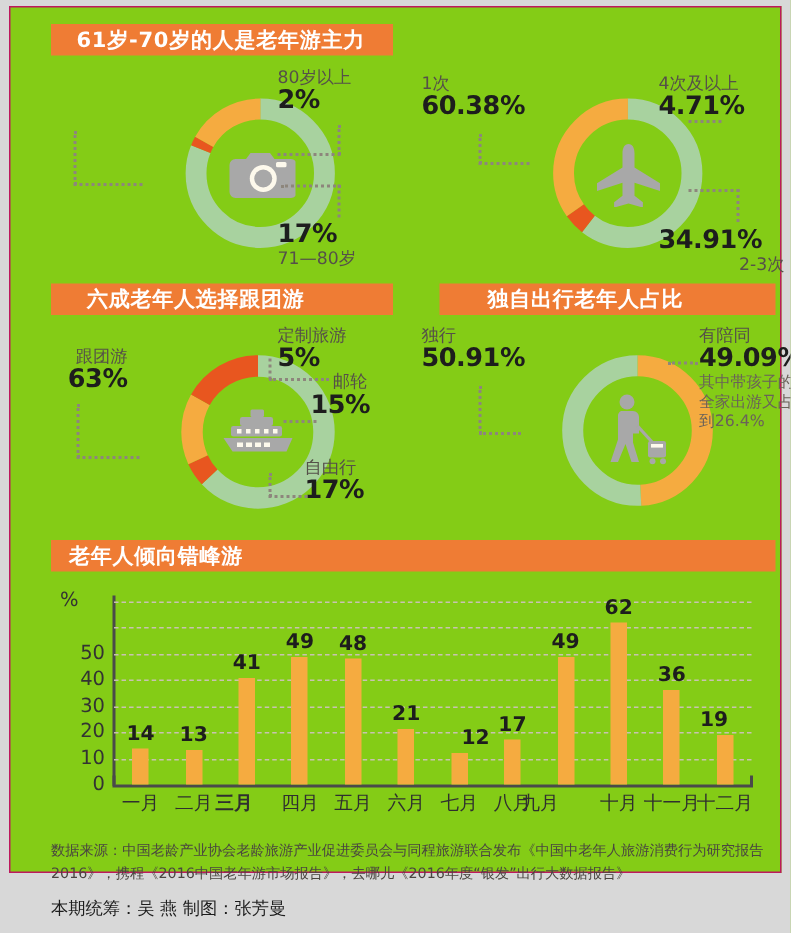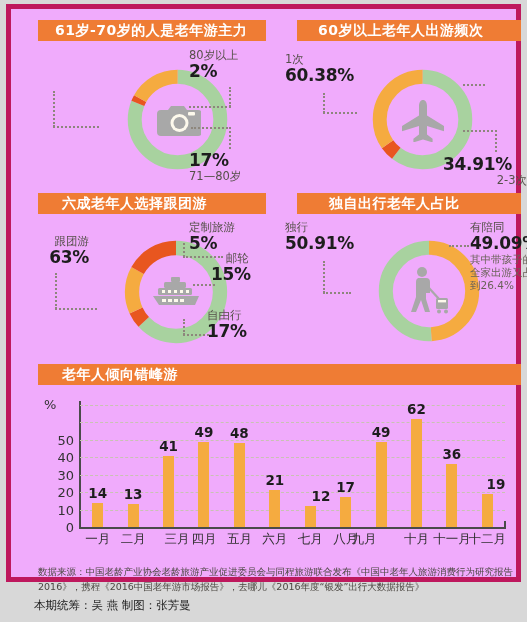--- a/index.html
+++ b/index.html
@@ -18,39 +18,39 @@
     width: 527px;
     height: 622px;
     background: #d8d8d8;
   }
   .card {
     position: absolute;
     left: 6px;
     top: 4px;
     width: 515px;
     height: 578px;
-    background: #f0abfc;
-    border: 5px solid #be185d;
+    background: #84cc16;
+    border: 1px solid #be185d;
     box-sizing: border-box;
   }
   .panel-header {
     position: absolute;
     background: #ef7c34;
     color: #ffffff;
     font-weight: bold;
     letter-spacing: 0.5px;
     display: flex;
     align-items: center;
     box-sizing: border-box;
   }
   .ph-1 { left: 27px;  top: 11px;  width: 228px; height: 21px; font-size: 14px; padding-left: 17px; }
   .ph-2 { left: 286px; top: 11px;  width: 224px; height: 21px; font-size: 14px; padding-left: 21px; }
   .ph-3 { left: 27px;  top: 184px; width: 228px; height: 21px; font-size: 14px; padding-left: 24px; }
   .ph-4 { left: 286px; top: 184px; width: 224px; height: 21px; font-size: 14px; padding-left: 32px; }
-  .ph-5 { left: 27px;  top: 355px; width: 483px; height: 21px; font-size: 14px; padding-left: 24px; }
+  .ph-5 { left: 27px;  top: 355px; width: 483px; height: 21px; font-size: 14px; padding-left: 12px; }
 
   .donut-wrap { position: absolute; }
   .donut-wrap svg { display: block; }
   .donut-icon {
     position: absolute;
     left: 0; top: 0;
     width: 100%; height: 100%;
     display: flex;
     align-items: center;
     justify-content: center;
@@ -244,21 +244,20 @@
     <div class="leader v" style="left:218px;top:78px;height:20px;"></div>
     <div class="leader" style="left:178px;top:97px;width:42px;"></div>
 
     <div class="lbl l" style="left:178px;top:142px;">
       <span class="val">17%</span>
       <span class="cat">71—80岁</span>
     </div>
     <div class="leader" style="left:180px;top:118px;width:40px;"></div>
     <div class="leader v" style="left:218px;top:118px;height:22px;"></div>
 
-    <div class="panel-header ph-2">60岁以上老年人出游频次</div>
 
     <div class="donut-wrap" style="left:358px;top:57px;width:107px;height:107px;">
       <svg viewBox="0 0 100 100" width="107" height="107">
         <circle cx="50" cy="50" r="40" fill="none" stroke="#a8d29f" stroke-width="13" stroke-dasharray="151.8 99.5" stroke-dashoffset="0" transform="rotate(-90 50 50)"></circle>
         <circle cx="50" cy="50" r="40" fill="none" stroke="#e8561f" stroke-width="13" stroke-dasharray="11.8 239.4" stroke-dashoffset="-151.8" transform="rotate(-90 50 50)"></circle>
         <circle cx="50" cy="50" r="40" fill="none" stroke="#f5ab40" stroke-width="13" stroke-dasharray="87.8 163.5" stroke-dashoffset="-163.6" transform="rotate(-90 50 50)"></circle>
       </svg>
       <div class="donut-icon">
         <svg width="48" height="44" viewBox="0 0 48 44">
           <path d="M24 2 c2.6 0 4 2.6 4 6.2 v9.4 l17 10.5 v5.2 l-17 -5.4 v8.6 l5.6 4.3 v3.6 l-9.6 -2.8 l-9.6 2.8 v-3.6 l5.6 -4.3 v-8.6 l-17 5.4 v-5.2 l17 -10.5 v-9.4 c0 -3.6 1.4 -6.2 4 -6.2 z" fill="#a8a8a8"></path>
@@ -266,20 +265,24 @@
       </div>
     </div>
 
     <div class="lbl l" style="left:274px;top:44px;">
       <span class="cat">1次</span>
       <span class="val">60.38%</span>
     </div>
     <div class="leader v" style="left:312px;top:84px;height:20px;"></div>
     <div class="leader" style="left:312px;top:103px;width:34px;"></div>
 
+    <div class="lbl l" style="left:432px;top:44px;">
+      <span class="cat">4次及以上</span>
+      <span class="val">4.71%</span>
+    </div>
     <div class="leader" style="left:452px;top:75px;width:22px;"></div>
 
     <div class="lbl l" style="left:432px;top:146px;width:92px;">
       <span class="val">34.91%</span>
       <span class="cat" style="text-align:right;padding-right:8px;">2-3次</span>
     </div>
     <div class="leader" style="left:452px;top:121px;width:34px;"></div>
     <div class="leader v" style="left:484px;top:121px;height:22px;"></div>
 
     <div class="panel-header ph-3">六成老年人选择跟团游</div>
@@ -409,21 +412,21 @@
           <div class="bar" style="left: 224.708px; width: 11px; height: 20.9143px; background: rgb(245, 171, 64);"></div>
           <div class="bar" style="left: 260.125px; width: 11px; height: 29.6286px; background: rgb(245, 171, 64);"></div>
           <div class="bar" style="left: 295.542px; width: 11px; height: 85.4px; background: rgb(245, 171, 64);"></div>
           <div class="bar" style="left: 330.958px; width: 11px; height: 108.057px; background: rgb(245, 171, 64);"></div>
           <div class="bar" style="left: 366.375px; width: 11px; height: 62.7429px; background: rgb(245, 171, 64);"></div>
           <div class="bar" style="left: 401.792px; width: 11px; height: 33.1143px; background: rgb(245, 171, 64);"></div>
         </div>
       <div id="xticks">
           <div class="xtick" style="left: 59.7083px;">一月</div>
           <div class="xtick" style="left: 95.125px;">二月</div>
-          <div class="xtick" style="left: 139px;">三月</div>
+          <div class="xtick" style="left: 122px; font-weight: bold;">三月</div>
           <div class="xtick" style="left: 165.958px;">四月</div>
           <div class="xtick" style="left: 201.375px;">五月</div>
           <div class="xtick" style="left: 236.792px;">六月</div>
           <div class="xtick" style="left: 272.208px;">七月</div>
           <div class="xtick" style="left: 307.625px;">八月</div>
           <div class="xtick" style="left: 326px;">九月</div>
           <div class="xtick" style="left: 378.458px;">十月</div>
           <div class="xtick" style="left: 413.875px;">十一月</div>
           <div class="xtick" style="left: 449.292px;">十二月</div>
         </div>
@@ -431,20 +434,20 @@
         <div class="barval" style="left: 95.125px; top: 91.3429px;">13</div>
         <div class="barval" style="left: 130.542px; top: 42.5429px;">41</div>
         <div class="barval" style="left: 165.958px; top: 28.6px;">49</div>
         <div class="barval" style="left: 201.375px; top: 30.3429px;">48</div>
         <div class="barval" style="left: 236.792px; top: 77.4px;">21</div>
         <div class="barval" style="left: 283px; top: 93.0857px;">12</div>
         <div class="barval" style="left: 307.625px; top: 84.3714px;">17</div>
         <div class="barval" style="left: 343.042px; top: 28.6px;">49</div>
         <div class="barval" style="left: 378.458px; top: 5.94286px;">62</div>
         <div class="barval" style="left: 413.875px; top: 51.2571px;">36</div>
-        <div class="barval" style="left: 458px; top: 80.8857px;">19</div>
+        <div class="barval" style="left: 442px; top: 80.8857px;">19</div>
       </div>
 
     <div class="source">数据来源：中国老龄产业协会老龄旅游产业促进委员会与同程旅游联合发布《中国中老年人旅游消费行为研究报告2016》，携程《2016中国老年游市场报告》，去哪儿《2016年度“银发”出行大数据报告》</div>
   </div>
 
   <div class="credits">本期统筹：吴 燕 制图：张芳曼</div>
 </div>
 
 </body></html>

